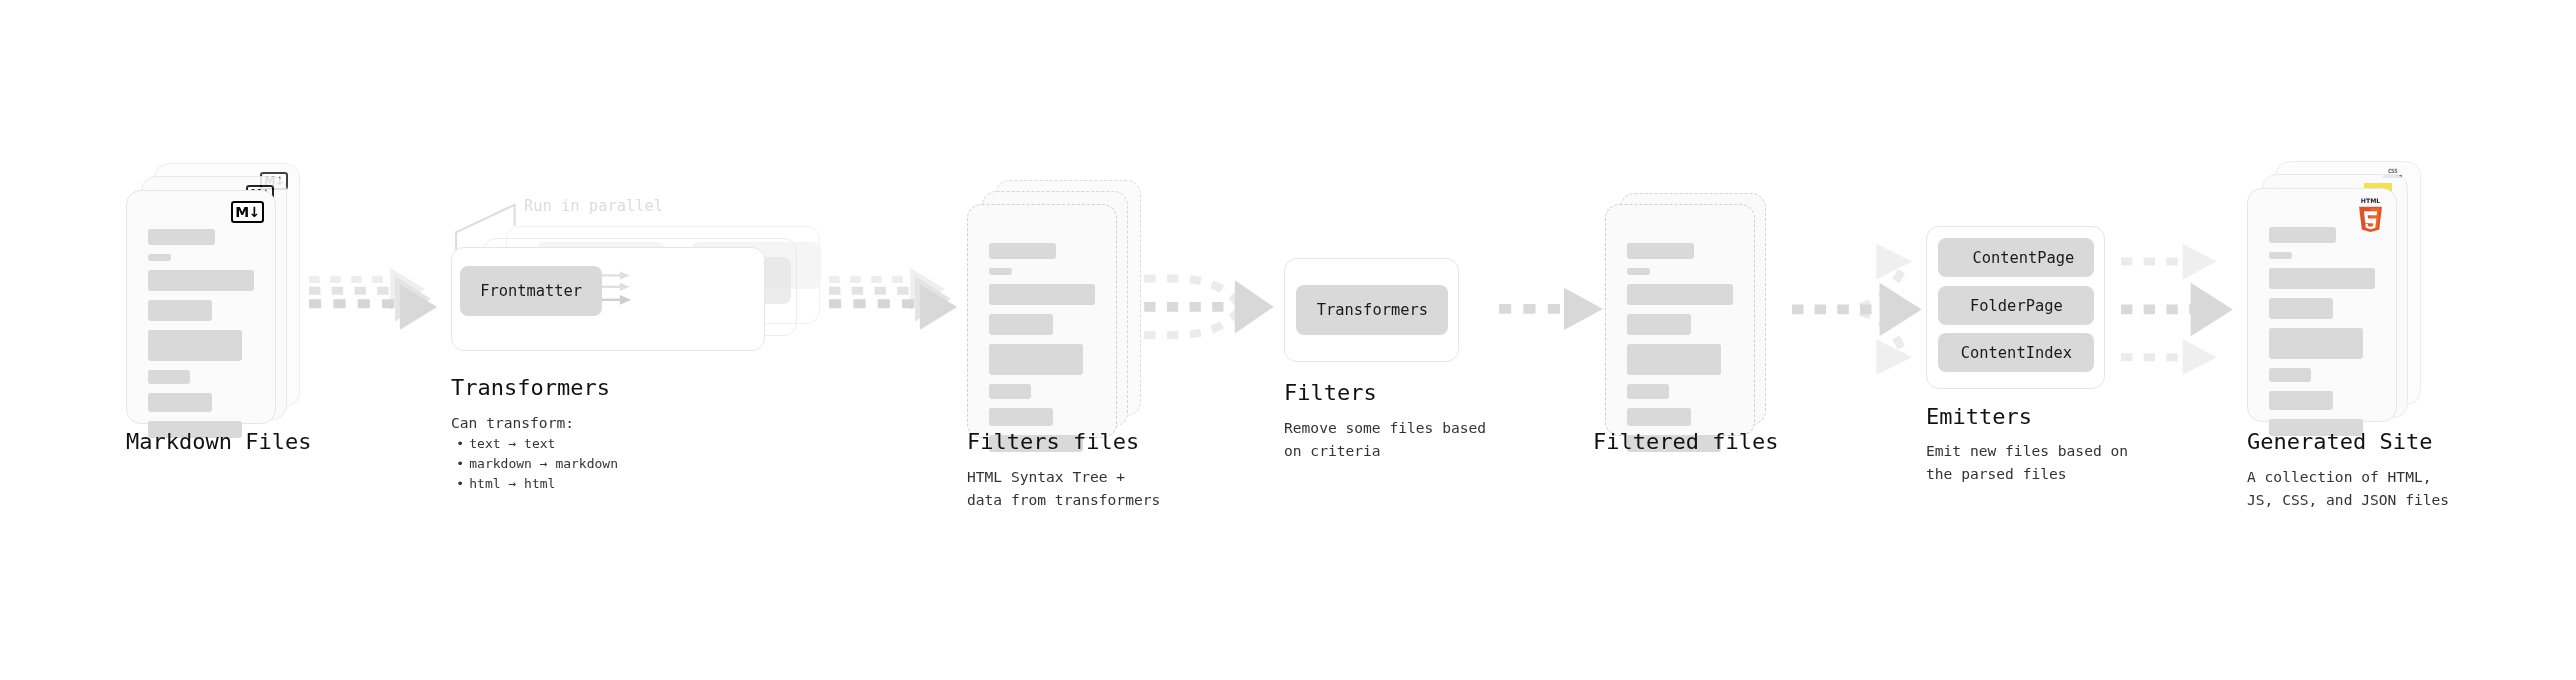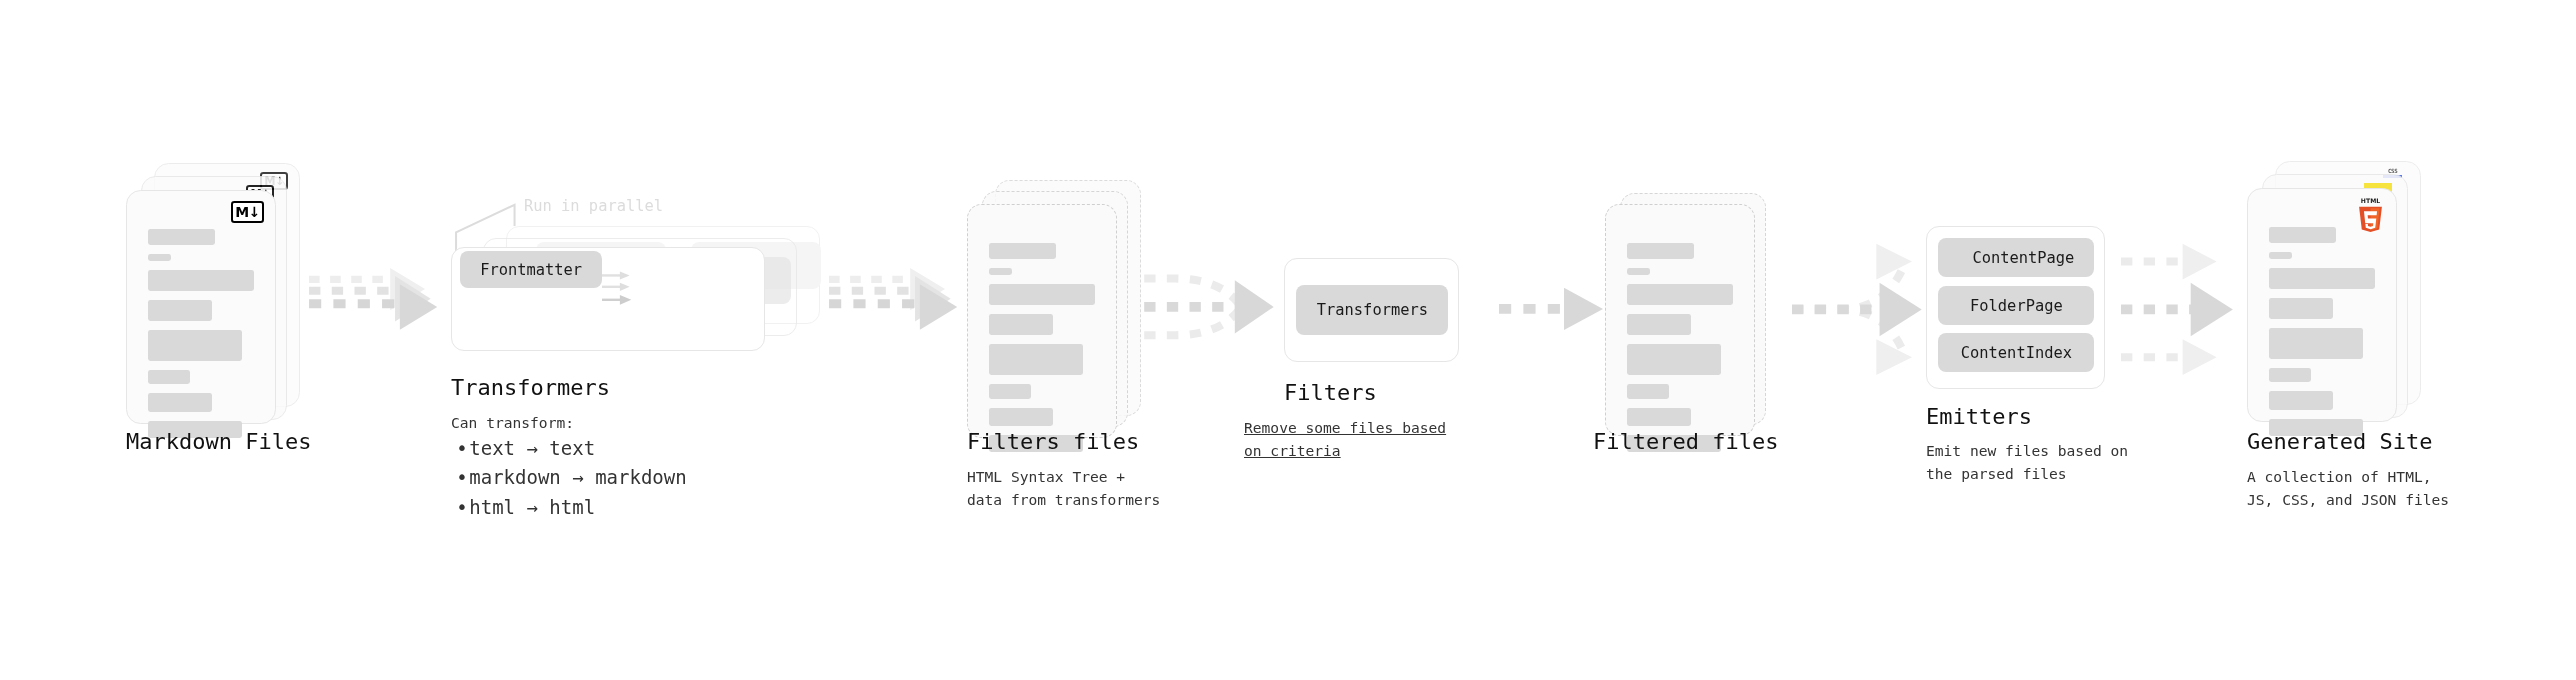--- a/index.html
+++ b/index.html
@@ -61,21 +61,21 @@
   
   .caption-title {
     position: absolute;
     font-size: 22px; color: #111; white-space: nowrap; letter-spacing: 0px;
   }
   .caption-sub {
     position: absolute;
     font-size: 14.6px; color: #333; line-height: 1.55; white-space: pre-line;
   }
   .caption-list {
-    position: absolute; font-size: 19px; color: #333; line-height: 1.55;
+    position: absolute; font-size: 13px; color: #333; line-height: 1.55;
   }
   .caption-list ul { list-style: none; margin-top: 0; }
   .caption-list li { position: relative; padding-left: 16.3px; }
   .caption-list li:before { content: "•"; position: absolute; left: 3.3px; }
 
   .parallel-note {
     position: absolute; font-size: 15.4px; color: #dcdcdc; white-space: nowrap;
   }
   svg.overlay { position: absolute; left: 0; top: 0; overflow: visible; }
 </style>
@@ -132,21 +132,21 @@
 
     <div class="panel" style="left:55px; top:31px; width:314px; height:98px; opacity:.55;">
       <div class="chip ghost" style="left:29px; top:14.6px; width:130px; height:47px;"></div>
       <div class="chip ghost" style="left:184px; top:14.6px; width:130px; height:47px;"></div>
     </div>
     <div class="panel" style="left:32px; top:43px; width:314px; height:98px; opacity:.75;">
       <div class="chip ghost2" style="left:23px; top:18px; width:130px; height:47px;"></div>
       <div class="chip ghost2" style="left:177px; top:18px; width:130px; height:47px;"></div>
     </div>
     <div class="panel" style="left:0px; top:52px; width:314px; height:104px; background:#ffffff;">
-      <div class="chip" style="left:8.1px; top:3px; width:142px; height:37px;">Frontmatter</div>
+      <div class="chip" style="left:8.1px; top:18px; width:142px; height:50px;">Frontmatter</div>
       <svg class="overlay" width="32.5" height="57" style="left:150px; top:16.3px;" viewBox="0 0 40 70">
         <g stroke="#e0e0e0" stroke-width="3" fill="none">
           <path d="M0 14 H26"></path>
             <path d="M0 28 H26"></path>
         </g>
         <polygon points="22,9 34,14 22,19" fill="#dedede"></polygon>
         <polygon points="22,23 34,28 22,33" fill="#dedede"></polygon>
         <path d="M0 44 H26" stroke="#cfcfcf" stroke-width="3" fill="none"></path>
         <polygon points="22,38 36,44 22,50" fill="#cdcdcd"></polygon>
       </svg>
@@ -207,21 +207,21 @@
     </g>
     <polygon points="112,20 160,53 112,86" fill="#d8d8d8"></polygon>
   </svg>
 
   <div class="node" style="left:1284px; top:258px; width:175px; height:98px;">
     <div class="panel" style="left:0; top:0; width:175px; height:104px;">
       <div class="chip" style="left:11.4px; top:26px; width:152px; height:50px;">Transformers</div>
     </div>
   </div>
   <div class="caption-title" style="left:1284px; top:380px;">Filters</div>
-  <div class="caption-sub" style="left:1244px; top:417px;text-decoration:underline;">Remove some files based
+  <div class="caption-sub" style="left:1284px; top:417px;">Remove some files based
 on criteria</div>
 
   <svg class="overlay" width="130" height="49" style="left:1499px; top:286px;" viewBox="0 0 160 60">
     <path d="M0 28 H92" stroke="#d9d9d9" stroke-width="12" stroke-dasharray="15 15" fill="none"></path>
     <polygon points="80,2 128,28 80,54" fill="#d8d8d8"></polygon>
   </svg>
 
   <div class="node" style="left:1605px; top:193px; width:175px; height:260px;">
     <div class="card dashed back2" style="left:14.6px; top:0px; width:146px; height:232px;"></div>
     <div class="card dashed" style="left:0px; top:11.4px; width:150px; height:232px;">

